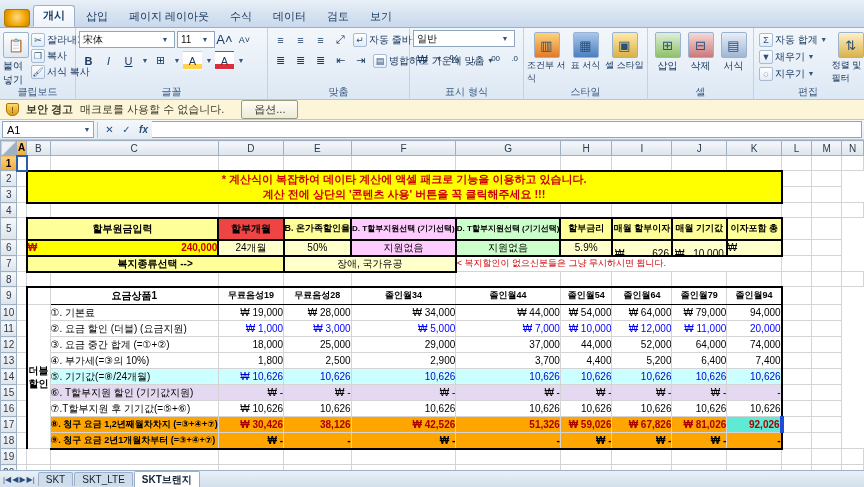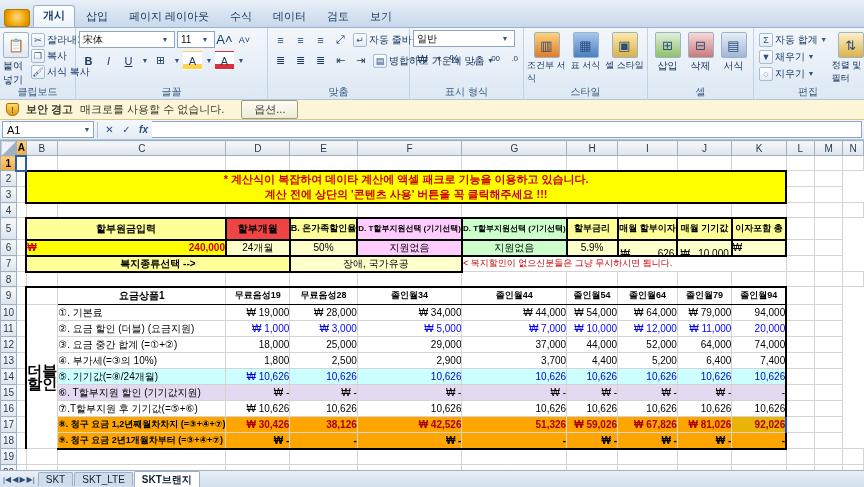--- a/index.html
+++ b/index.html
@@ -581,21 +581,21 @@
         <td class="cell c b" style="border-top:2px solid #000;border-bottom:1px solid #000;font-size:9px;">졸인월64</td>
         <td class="cell c b" style="border-top:2px solid #000;border-bottom:1px solid #000;font-size:9px;">졸인월79</td>
         <td class="cell c b" style="border-top:2px solid #000;border-bottom:1px solid #000;border-right:2px solid #000;font-size:9px;">졸인월94</td>
         <td class="cell"></td>
         <td class="cell"></td>
       </tr>
 
       <tr style="height:16px;">
         <td class="rowhead">10</td>
         <td class="cell"></td>
-        <td class="cell c b" rowspan="9" style="border-left:2px solid #000;font-size:15px;line-height:13px;">더블<br>할인</td>
+        <td class="cell c b" rowspan="9" style="border-left:2px solid #000;font-size:10px;line-height:13px;">더블<br>할인</td>
         <td class="cell l">①. 기본료</td>
         <td class="cell r">₩  19,000</td>
         <td class="cell r">₩  28,000</td>
         <td class="cell r">₩  34,000</td>
         <td class="cell r">₩  44,000</td>
         <td class="cell r">₩  54,000</td>
         <td class="cell r">₩  64,000</td>
         <td class="cell r">₩  79,000</td>
         <td class="cell r" style="border-right:2px solid #000;">94,000</td>
         <td class="cell"></td>
@@ -702,21 +702,21 @@
         <td class="rowhead">17</td>
         <td class="cell"></td>
         <td class="cell l b" style="background:#ffa500;font-size:9px;">⑧. 청구 요금 1,2년째월차차지 (=③+④+⑦)</td>
         <td class="cell r b" style="background:#ffa500;color:#a00;">₩  30,426</td>
         <td class="cell r b" style="background:#ffa500;color:#a00;">38,126</td>
         <td class="cell r b" style="background:#ffa500;color:#a00;">₩ 42,526</td>
         <td class="cell r b" style="background:#ffa500;color:#a00;">51,326</td>
         <td class="cell r b" style="background:#ffa500;color:#a00;">₩ 59,026</td>
         <td class="cell r b" style="background:#ffa500;color:#a00;">₩ 67,826</td>
         <td class="cell r b" style="background:#ffa500;color:#a00;">₩  81,026</td>
-        <td class="cell r b" style="background:#eab308;color:#a00;border-right:2px solid #1d4ed8;">92,026</td>
+        <td class="cell r b" style="background:#5eead4;color:#a00;border-right:4px solid #1d4ed8;">92,026</td>
         <td class="cell"></td>
         <td class="cell"></td>
       </tr>
 
       <tr style="height:16px;">
         <td class="rowhead">18</td>
         <td class="cell"></td>
         <td class="cell l b" style="background:#ffa500;font-size:9px;border-bottom:2px solid #000;">⑨. 청구 요금 2년1개월차부터 (=③+④+⑦)</td>
         <td class="cell r b" style="background:#ffa500;border-bottom:2px solid #000;">₩       -</td>
         <td class="cell r b" style="background:#ffa500;border-bottom:2px solid #000;">-</td>

